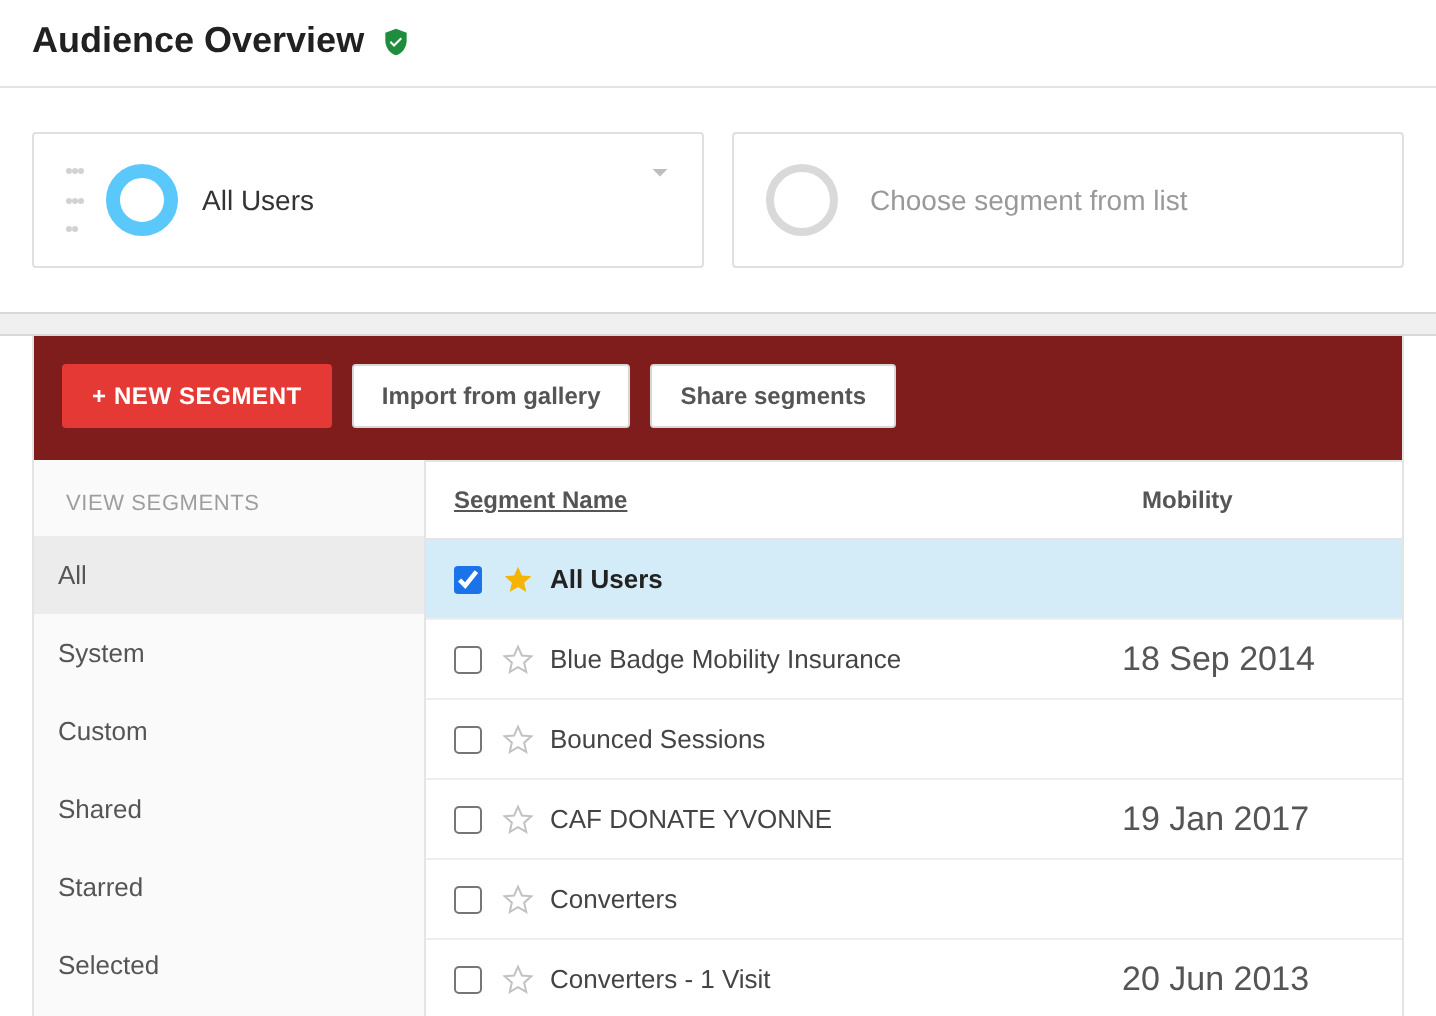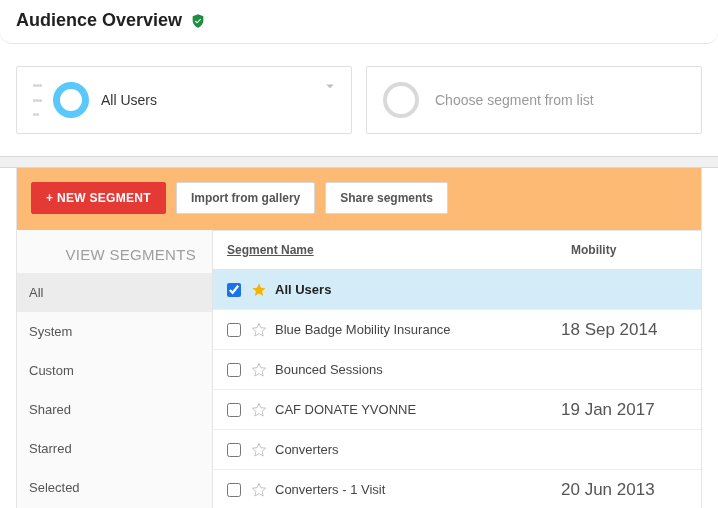--- a/index.html
+++ b/index.html
@@ -1,46 +1,46 @@
 <!DOCTYPE html>
 <html><head>
   <meta charset="utf-8">
   <style>
     * { box-sizing: border-box; margin: 0; padding: 0; }
     body { font-family: Arial, Helvetica, sans-serif; font-size: 13px; color: #333; background: #fff; width: 718px; }
     
     
-    .header { padding: 10px 16px 12px; border-bottom: 1px solid #e4e4e4; display: flex; align-items: center; gap: 8px; border-radius: 12px; }
+    .header { padding: 10px 16px 12px; border-bottom: 1px solid #e4e4e4; display: flex; align-items: center; gap: 8px; }
     .header h1 { font-size: 18px; font-weight: 700; color: #212121; }
     .shield { width: 16px; height: 16px; }
     
     
     .seg-row { display: flex; gap: 14px; padding: 22px 16px 22px; }
     .seg-box { border: 1px solid #e0e0e0; border-radius: 2px; flex: 1; display: flex; align-items: center; padding: 14px 16px; position: relative; min-height: 68px; }
     .seg-box.left { flex: 1; }
     .seg-box.right { flex: 1; }
     .drag-dots { width: 10px; height: 32px; display: flex; flex-wrap: wrap; align-content: space-between; margin-right: 10px; }
     .drag-dots span { width: 3px; height: 3px; background: #d2d2d2; border-radius: 50%; }
     .circle-blue { width: 36px; height: 36px; border-radius: 50%; border: 7px solid #5ac8fa; margin-right: 12px; }
     .circle-gray { width: 36px; height: 36px; border-radius: 50%; border: 4px solid #d9d9d9; margin-right: 16px; }
     .seg-label { font-size: 14px; color: #333; font-weight: 400; }
     .seg-placeholder { font-size: 14px; color: #999; }
     .chev { position: absolute; right: 12px; top: 10px; width: 18px; height: 18px; }
     
     
     .band { background: #f0f0f0; border-top: 1px solid #d9d9d9; border-bottom: 1px solid #d9d9d9; height: 12px; }
     .panel { background: #f7f7f7; border-left: 1px solid #e4e4e4; border-right: 1px solid #e4e4e4; border-bottom: 1px solid #e4e4e4; margin: 0 16px; }
-    .toolbar { display: flex; gap: 10px; padding: 14px 14px 16px; background: #fdba74; }
+    .toolbar { display: flex; gap: 10px; padding: 14px 14px 16px; background: #7f1d1d; }
     .btn { border: 1px solid #d8d8d8; background: #fff; padding: 8px 14px; font-size: 12px; font-weight: 700; color: #555; cursor: pointer; border-radius: 2px; }
     .btn-red { background: #e53935; border-color: #e53935; color: #fff; letter-spacing: .3px; }
     
     
     .grid { display: flex; }
     .sidebar { width: 195px; background: #fafafa; }
-    .sidebar-title { font-size: 15px; color: #9e9e9e; letter-spacing: .3px; padding: 16px 16px 10px; text-align: right; }
+    .sidebar-title { font-size: 11px; color: #9e9e9e; letter-spacing: .3px; padding: 16px 16px 10px; }
     .sidebar-item { padding: 12px 12px; font-size: 13px; color: #555; cursor: pointer; }
     .sidebar-item.active { background: #ececec; }
     
     .table-wrap { flex: 1; border-left: 1px solid #e4e4e4; background: #fff; }
     .thead { display: flex; background: #fff; border-bottom: 1px solid #e4e4e4; border-top: 1px solid #e4e4e4; }
     .th { padding: 12px 10px; font-size: 12px; font-weight: 700; color: #555; }
     .th.name { flex: 1; padding-left: 14px; text-decoration: underline; }
     .th.created { width: 140px; }
     
     .row { display: flex; align-items: center; border-bottom: 1px solid #eee; min-height: 40px; padding: 6px 10px 6px 14px; }

